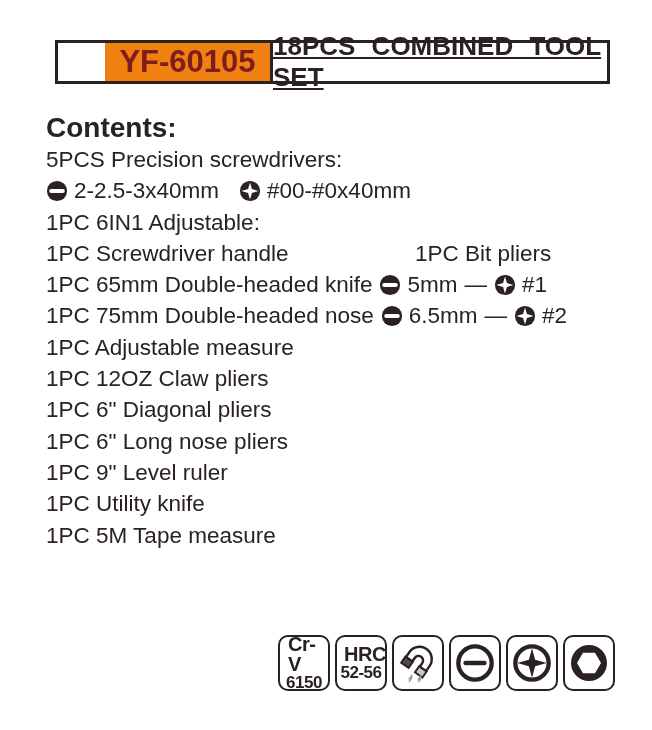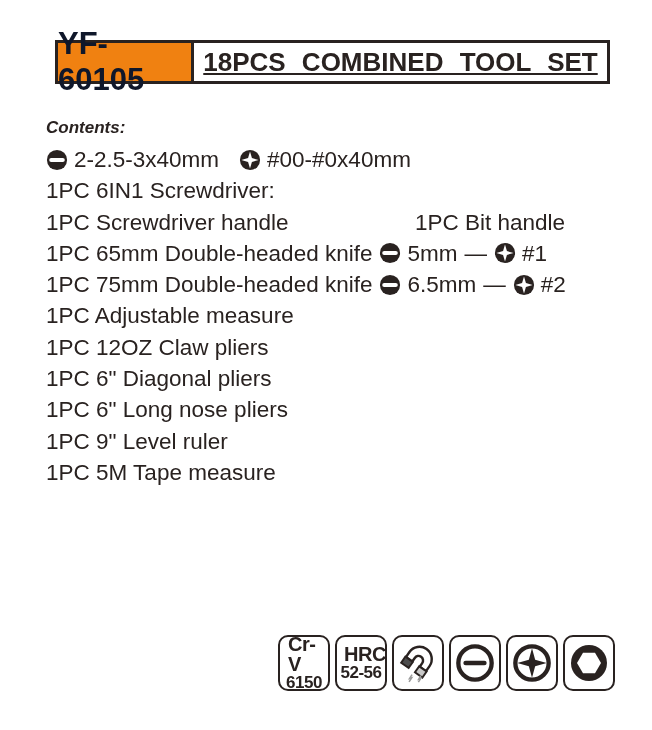--- a/index.html
+++ b/index.html
@@ -6,34 +6,34 @@
   .page{
     position:relative;width:652px;height:730px;background:#ffffff;
     font-family:"Liberation Sans",sans-serif;color:#292220;overflow:hidden;
   }
   
   .header{
     position:absolute;left:55px;top:40px;width:555px;height:44px;
     display:flex;border:3px solid #292220;box-sizing:border-box;background:#fff;
   }
   .header-model{
-    width:136px;background:#F08111;color:#0f172a;font-weight:bold;font-size:31px;
+    width:168px;background:#F08111;color:#7f1d1d;font-weight:bold;font-size:31px;
     display:flex;align-items:center;justify-content:center;
-    border-right:3px solid #292220;box-sizing:border-box;
+    border-right:3px solid #292220;box-sizing:border-box;margin-left:47px;
   }
   .header-title{
     flex:1;display:flex;align-items:center;justify-content:center;
     font-weight:bold;font-size:26px;word-spacing:9px;letter-spacing:0;text-decoration:underline;
   }
   
   .contents{
     position:absolute;left:46px;top:111px;font-size:22.5px;line-height:31.3px;
     white-space:nowrap;
   }
-  .contents-heading{font-weight:bold;font-size:17px;line-height:33px;font-style:italic;}
+  .contents-heading{font-weight:bold;font-size:28px;line-height:33px;}
   .inline-icon{display:inline-block;width:22px;height:22px;vertical-align:-3.5px;}
   .inline-icon svg{display:block;}
   .icon-gap-l{margin-left:20px;margin-right:6px;}
   .icon-m{margin:0 6px 0 7px;}
   .icon-mr{margin-right:6px;}
   .dash{margin:0 7px;}
   .col1{display:inline-block;width:369px;}
   
   .badges{position:absolute;left:278px;top:635px;display:flex;gap:5px;}
   .badge{
@@ -51,64 +51,68 @@
 <div class="page">
 
   <div class="header">
     <div class="header-model">YF-60105</div>
     <div class="header-title">18PCS COMBINED TOOL SET</div>
   </div>
 
   <div class="contents">
     <div class="contents-heading">Contents:</div>
 
+    <div>
+      <span>5PCS Precision screwdrivers:</span>
+    </div>
 
     <div>
       <span class="inline-icon icon-mr"><svg viewBox="0 0 24 24" width="22" height="22">
             <circle cx="12" cy="12" r="11" fill="#292220"></circle>
             <rect x="3.5" y="9.8" width="17" height="4.4" rx="2.2" fill="#ffffff"></rect>
           </svg></span><span>2-2.5-3x40mm</span><span class="inline-icon icon-gap-l"><svg viewBox="0 0 24 24" width="22" height="22">
             <circle cx="12" cy="12" r="11" fill="#292220"></circle>
             <path d="M12 2.6 L14.1 9.9 L21.4 12 L14.1 14.1 L12 21.4 L9.9 14.1 L2.6 12 L9.9 9.9 Z" fill="#ffffff"></path>
           </svg></span><span>#00-#0x40mm</span>
     </div>
 
     <div>
-      <span>1PC 6IN1 Screwdriver:</span>
+      <span>1PC 6IN1 Adjustable:</span>
     </div>
 
     <div>
-      <span class="col1">1PC Screwdriver handle</span><span>1PC Bit handle</span>
+      <span class="col1">1PC Screwdriver handle</span><span>1PC Bit pliers</span>
     </div>
 
     <div>
       <span>1PC 65mm Double-headed knife</span><span class="inline-icon icon-m"><svg viewBox="0 0 24 24" width="22" height="22">
             <circle cx="12" cy="12" r="11" fill="#292220"></circle>
             <rect x="3.5" y="9.8" width="17" height="4.4" rx="2.2" fill="#ffffff"></rect>
           </svg></span><span>5mm</span><span class="dash">—</span><span class="inline-icon icon-mr"><svg viewBox="0 0 24 24" width="22" height="22">
             <circle cx="12" cy="12" r="11" fill="#292220"></circle>
             <path d="M12 2.6 L14.1 9.9 L21.4 12 L14.1 14.1 L12 21.4 L9.9 14.1 L2.6 12 L9.9 9.9 Z" fill="#ffffff"></path>
           </svg></span><span>#1</span>
     </div>
 
     <div>
-      <span>1PC 75mm Double-headed knife</span><span class="inline-icon icon-m"><svg viewBox="0 0 24 24" width="22" height="22">
+      <span>1PC 75mm Double-headed nose</span><span class="inline-icon icon-m"><svg viewBox="0 0 24 24" width="22" height="22">
             <circle cx="12" cy="12" r="11" fill="#292220"></circle>
             <rect x="3.5" y="9.8" width="17" height="4.4" rx="2.2" fill="#ffffff"></rect>
           </svg></span><span>6.5mm</span><span class="dash">—</span><span class="inline-icon icon-mr"><svg viewBox="0 0 24 24" width="22" height="22">
             <circle cx="12" cy="12" r="11" fill="#292220"></circle>
             <path d="M12 2.6 L14.1 9.9 L21.4 12 L14.1 14.1 L12 21.4 L9.9 14.1 L2.6 12 L9.9 9.9 Z" fill="#ffffff"></path>
           </svg></span><span>#2</span>
     </div>
 
     <div>1PC Adjustable measure</div>
     <div>1PC 12OZ Claw pliers</div>
     <div>1PC 6" Diagonal pliers</div>
     <div>1PC 6" Long nose pliers</div>
     <div>1PC 9" Level ruler</div>
+    <div>1PC Utility knife</div>
     <div>1PC 5M Tape measure</div>
   </div>
 
   <div class="badges">
 
     <div class="badge">
       <div class="badge-l1">Cr-V</div>
       <div class="badge-l2">6150</div>
     </div>
 

